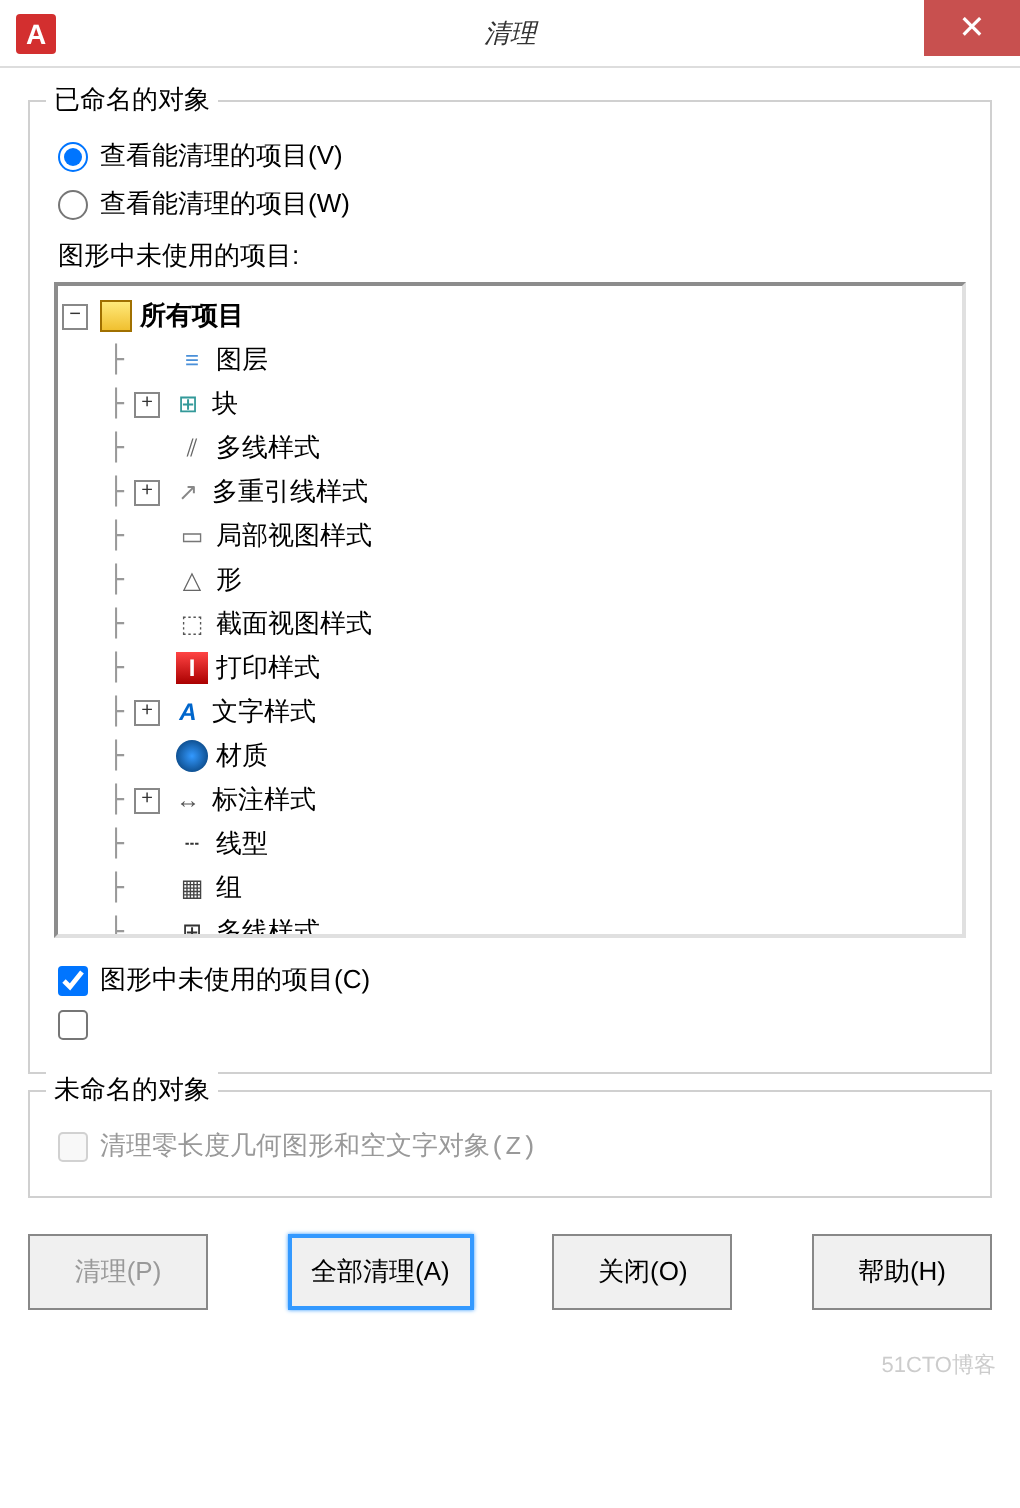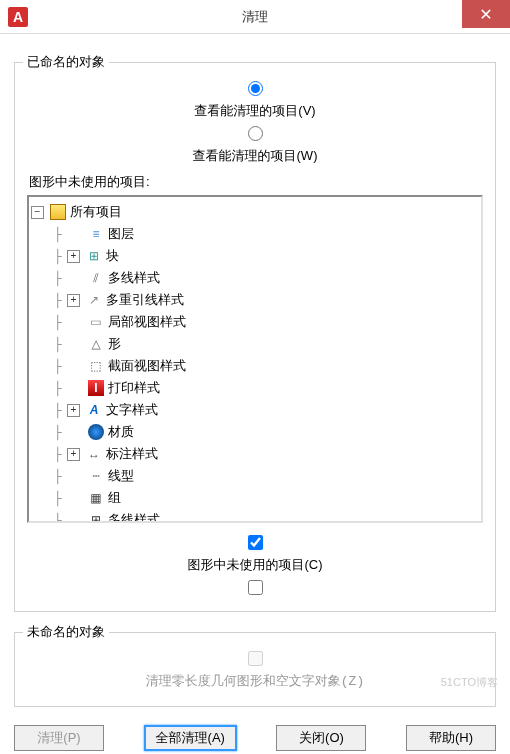--- a/index.html
+++ b/index.html
@@ -1,58 +1,58 @@
 <!DOCTYPE html>
 <html><head>
 <meta charset="utf-8">
 <style>
 * { box-sizing: border-box; margin: 0; padding: 0; }
 body { font-family: "Microsoft YaHei", SimSun, Arial, sans-serif; font-size: 13px; background: #fff; width: 510px; height: 754px; overflow: hidden; }
 .titlebar { height: 34px; background: #fff; display: flex; align-items: center; position: relative; border-bottom: 1px solid #ddd; }
 .app-icon { width: 20px; height: 20px; margin-left: 8px; background: #d32f2f; color: #fff; font-weight: bold; font-size: 14px; display: flex; align-items: center; justify-content: center; border-radius: 2px; }
-.title-text { position: absolute; left: 50%; transform: translateX(-50%); color: #333; }
+.title-text { position: absolute; left: 50%; transform: translateX(-50%); color: #333; font-style: italic; }
 .close-btn { position: absolute; right: 0; top: 0; width: 48px; height: 28px; background: #c8504f; color: #fff; display: flex; align-items: center; justify-content: center; font-size: 16px; cursor: pointer; }
 .content { padding: 8px 14px; }
-.groupbox { border: 1px solid #d0d0d0; margin-top: 20px; padding: 12px 10px 10px 10px; position: relative; }
+.groupbox { border: 1px solid #d0d0d0; margin-top: 8px; padding: 12px 10px 10px 10px; position: relative; }
 .groupbox-title { position: absolute; top: -10px; left: 8px; background: #fff; padding: 0 4px; }
-.radio-row, .check-row { display: flex; align-items: center; margin: 6px 4px; gap: 6px; flex-direction: column; }
+.radio-row, .check-row { display: flex; align-items: center; margin: 6px 4px; gap: 6px; }
 .radio-row input, .check-row input { width: 15px; height: 15px; }
 .label-text { margin: 8px 4px 4px 4px; display: block; }
 .tree-container { border: 2px inset #e0e0e0; height: 328px; margin: 4px 2px; background: #fff; position: relative; overflow: hidden; }
 .tree-scroll { height: 100%; overflow-y: auto; padding: 4px 2px; }
 .tree-scroll::-webkit-scrollbar { width: 18px; }
 .tree-scroll::-webkit-scrollbar-track { background: #f0f0f0; border-left: 1px solid #ddd;}
 .tree-scroll::-webkit-scrollbar-thumb { background: #cdcdcd; border: 1px solid #aaa; }
 .tree-scroll::-webkit-scrollbar-button { height: 18px; background: #f0f0f0; border: 1px solid #ccc; }
 .tree-node { display: flex; align-items: center; height: 22px; white-space: nowrap; }
 .tree-lines { display: inline-block; width: 18px; text-align: center; color: #999; font-family: monospace; }
 .expander { width: 13px; height: 13px; border: 1px solid #888; display: inline-flex; align-items: center; justify-content: center; font-size: 10px; line-height: 1; background: #fff; cursor: pointer; margin-right: 2px; color:#333; }
 .expander.empty { border:none; width:15px; }
 .tree-icon { width: 16px; height: 16px; margin: 0 4px; display: inline-flex; align-items: center; justify-content: center; font-size: 12px; }
 .tree-label { }
-.root-label { font-weight: normal; }
+.root-label { font-weight: bold; }
 .ic-folder { background: linear-gradient(#ffe97a,#f0c030); border:1px solid #a07000; }
 .ic-layers::before { content:"≡"; color:#4a90d9; }
 .ic-block::before { content:"⊞"; color:#399; }
 .ic-mline::before { content:"⫽"; color:#666; }
 .ic-mleader::before { content:"↗"; color:#888; }
 .ic-detail::before { content:"▭"; color:#777; }
 .ic-shape::before { content:"△"; color:#666; }
 .ic-section::before { content:"⬚"; color:#555; }
 .ic-plot { background:linear-gradient(#f44,#a00); color:#fff; }
 .ic-plot::before { content:"I"; font-weight:bold; }
 .ic-text::before { content:"A"; color:#06c; font-weight:bold; font-style:italic;}
 .ic-material { background: radial-gradient(circle,#39f,#036); border-radius:50%; }
 .ic-dim::before { content:"↔"; color:#555; }
 .ic-ltype::before { content:"┄"; color:#333; }
 .ic-group::before { content:"▦"; color:#444; }
 .ic-table::before { content:"⊞"; color:#333; }
 .disabled-text { color: #999; font-family: Liberation Mono, monospace; }
 .button-row { display: flex; gap: 18px; padding: 10px 14px 14px 14px; justify-content: space-between;}
-.btn { height: 26px; padding: 0 10px; min-width: 90px; background: #f0f0f0; border: 1px solid #888; cursor: pointer; font-family: inherit; font-size: 13px; }
+.btn { height: 38px; padding: 0 10px; min-width: 90px; background: #f0f0f0; border: 1px solid #888; cursor: pointer; font-family: inherit; font-size: 13px; }
 .btn:disabled { color: #999; cursor: default; }
 .btn.focus { border: 2px solid #3399ff; box-shadow: 0 0 2px #3399ff; }
 .watermark { position: absolute; right: 12px; bottom: 64px; color: #ccc; font-size: 11px; pointer-events:none;margin-top:27px; }
 </style>
 </head>
 <body>
 
 <div class="titlebar">
   <div class="app-icon">A</div>
   <div class="title-text">清理</div>

